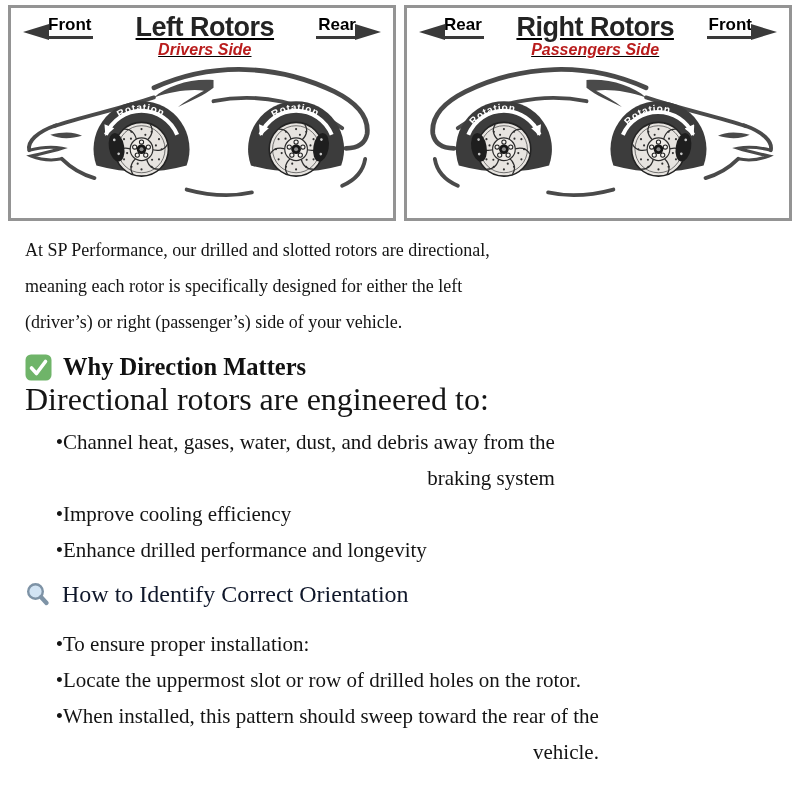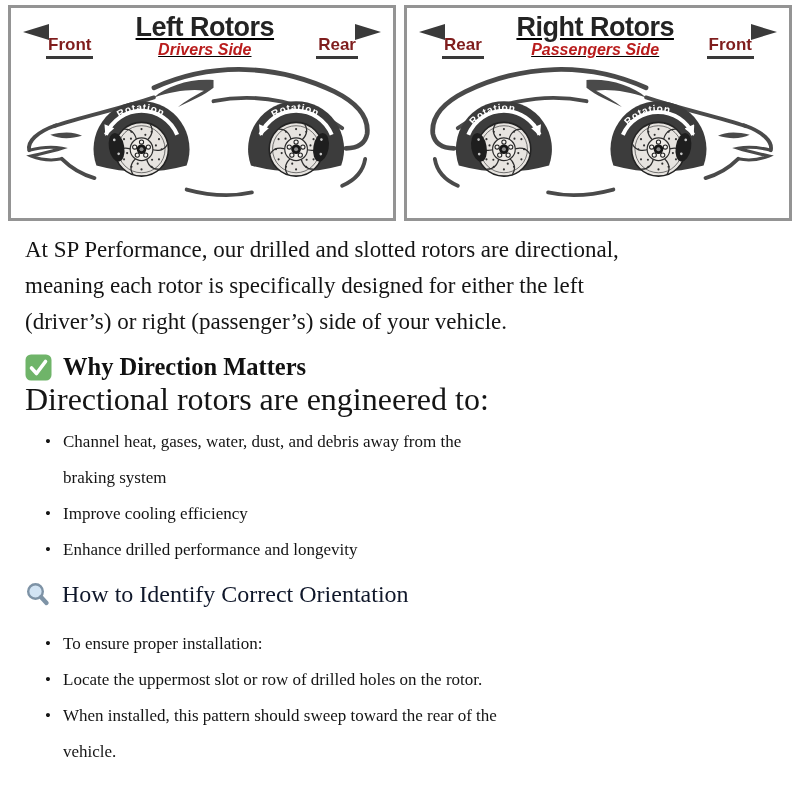--- a/index.html
+++ b/index.html
@@ -3,22 +3,22 @@
 <meta charset="utf-8">
 <style>
   * { box-sizing: border-box; margin: 0; padding: 0; }
   html,body { width:800px; height:800px; background:#ffffff; overflow:hidden; }
 
   
   .diagram { display:flex; gap:8px; padding:5px 8px 0; }
   .panel { flex:1; height:216px; border:3px solid var(--panel_border,#949494); background:#fff; overflow:hidden; }
   .phead { display:flex; justify-content:space-between; align-items:flex-start; padding:7px 12px 0; }
   .dir { display:flex; align-items:flex-start; }
-  .dirtext { font:700 17px "Liberation Sans",sans-serif; color:#7f1d1d;
-             border-bottom:3px solid #3a3a3a; padding:0 2px 1px;margin-top:20px; }
+  .dirtext { font:700 17px "Liberation Sans",sans-serif; color:#000000;
+             border-bottom:3px solid #3a3a3a; padding:0 2px 1px; }
   .tri { width:0; height:0; border-top:8px solid transparent; border-bottom:8px solid transparent; margin-top:9px; }
   .tl { border-right:26px solid #3a3a3a; margin-right:-3px; }
   .tr { border-left:26px solid #3a3a3a; margin-left:-3px; }
   .titles { display:flex; flex-direction:column; align-items:center; margin-top:-3px;text-decoration:underline; }
   .ptitle { font:700 27px "Liberation Sans",sans-serif; color:#242424; letter-spacing:-0.5px; }
   .psub { font:italic 700 16px "Liberation Sans",sans-serif; color:#b91c1c; margin-top:-2px; }
   .car { display:block; width:100%; height:144px; }
 
   
   .defsvg { position:absolute; width:0; height:0; }
@@ -36,26 +36,26 @@
   .lugs circle { fill:#f7f5f2; stroke:#222; stroke-width:1.1; }
   .axle { fill:#161616; }
   .axle2 { fill:#8a8a8a; }
   .cal { fill:#1e1e1e; }
   .caldot { fill:#c9c9c9; }
   .rotarc { fill:none; stroke:#ffffff; stroke-width:4.2; }
   .rottext { fill:#ffffff; font:700 10.5px "Liberation Sans",sans-serif; letter-spacing:.6px; }
 
   
   .article { padding:11px 25px 0; color:var(--text,#141414); font-family:"Liberation Serif",serif; }
-  .intro { font-size:23px; line-height:36px; white-space:pre-line; }
+  .intro { font-size:18px; line-height:36px; white-space:pre-line; }
   .sec-head { display:flex; align-items:center; gap:11px; margin-top:13px; }
   .sec-title { font:700 24.5px "Liberation Serif",serif; color:#111; }
   .sec-title.light { font-weight:400; font-size:24px; color:#0f172a; }
   .lead { font-size:32px; line-height:36px; }
-  .blist { list-style:none; margin-top:7px; padding-left:20px; font-size:17px; line-height:36px; }
+  .blist { list-style:none; margin-top:7px; padding-left:20px; font-size:21px; line-height:36px;text-align:right; }
   .blist.second { margin-top:18px; }
   .blist li { display:flex; }
   .blist li::before { content:"\2022"; width:18px; flex:none; }
   .blist li span { white-space:pre-line; }
   .icon { flex:none; display:block; }
 </style>
 </head>
 <body>
 
 <svg class="defsvg" aria-hidden="true">

